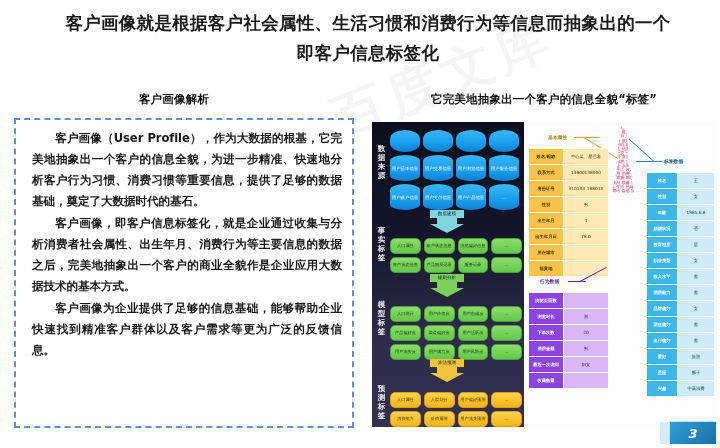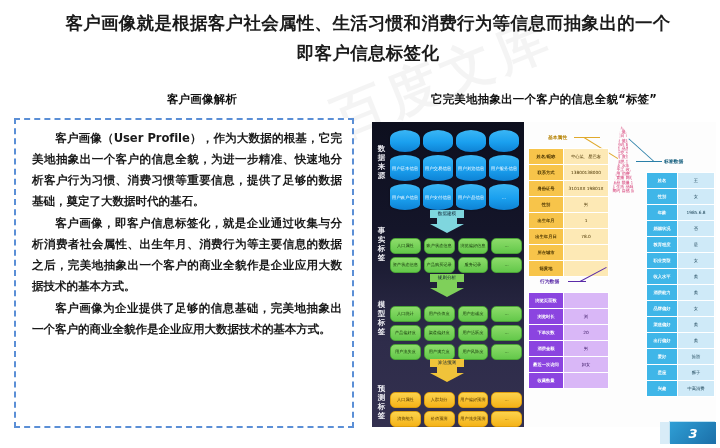--- a/index.html
+++ b/index.html
@@ -30,21 +30,21 @@
     color:#1b1b1b;font-weight:bold;font-size:17.5px;line-height:30px;
     letter-spacing:0.3px;
   }
   .title-line{display:block;}
 
   
   .sec-head{
     position:absolute;font-weight:bold;font-size:11.5px;color:#111;
     text-align:center;letter-spacing:0.2px;white-space:nowrap;
   }
-  #head-left{left:112px;top:92px;width:180px;}
+  #head-left{left:84px;top:92px;width:180px;}
   #head-right{left:394px;top:92px;width:300px;}
 
   
   .left-panel{
     position:absolute;left:14px;top:118px;width:340px;height:310px;
     border:2px dashed #5b8fd6;background:#fff;box-sizing:border-box;
     padding:8px 10px 4px 10px;overflow:hidden;
   }
   .para{
     font-size:11.6px;line-height:21px;color:#1a1a1a;font-weight:bold;
@@ -193,21 +193,21 @@
     <span class="title-line">客户画像就是根据客户社会属性、生活习惯和消费行为等信息而抽象出的一个</span>
     <span class="title-line">即客户信息标签化</span>
   </div>
 
   <div class="sec-head" id="head-left">客户画像解析</div>
   <div class="sec-head" id="head-right">它完美地抽象出一个客户的信息全貌“标签”</div>
 
   <div class="left-panel">
     <p class="para">客户画像（User Profile），作为大数据的根基，它完美地抽象出一个客户的信息全貌，为进一步精准、快速地分析客户行为习惯、消费习惯等重要信息，提供了足够的数据基础，奠定了大数据时代的基石。</p>
     <p class="para">客户画像，即客户信息标签化，就是企业通过收集与分析消费者社会属性、出生年月、消费行为等主要信息的数据之后，完美地抽象出一个客户的商业全貌作是企业应用大数据技术的基本方式。</p>
-    <p class="para">客户画像为企业提供了足够的信息基础，完美地抽象出一个客户的商业全貌作是企业应用大数据技术的基本方式。</p>
+    <p class="para">客户画像为企业提供了足够的信息基础，能够帮助企业快速找到精准客户群体以及客户需求等更为广泛的反馈信息。</p>
   </div>
 
   <div class="right-img">
 
     <div class="dark-panel">
 
       <div class="stage-label" style="top:22px;">
         <span>数</span>
           <span>据</span>
           <span>来</span>

